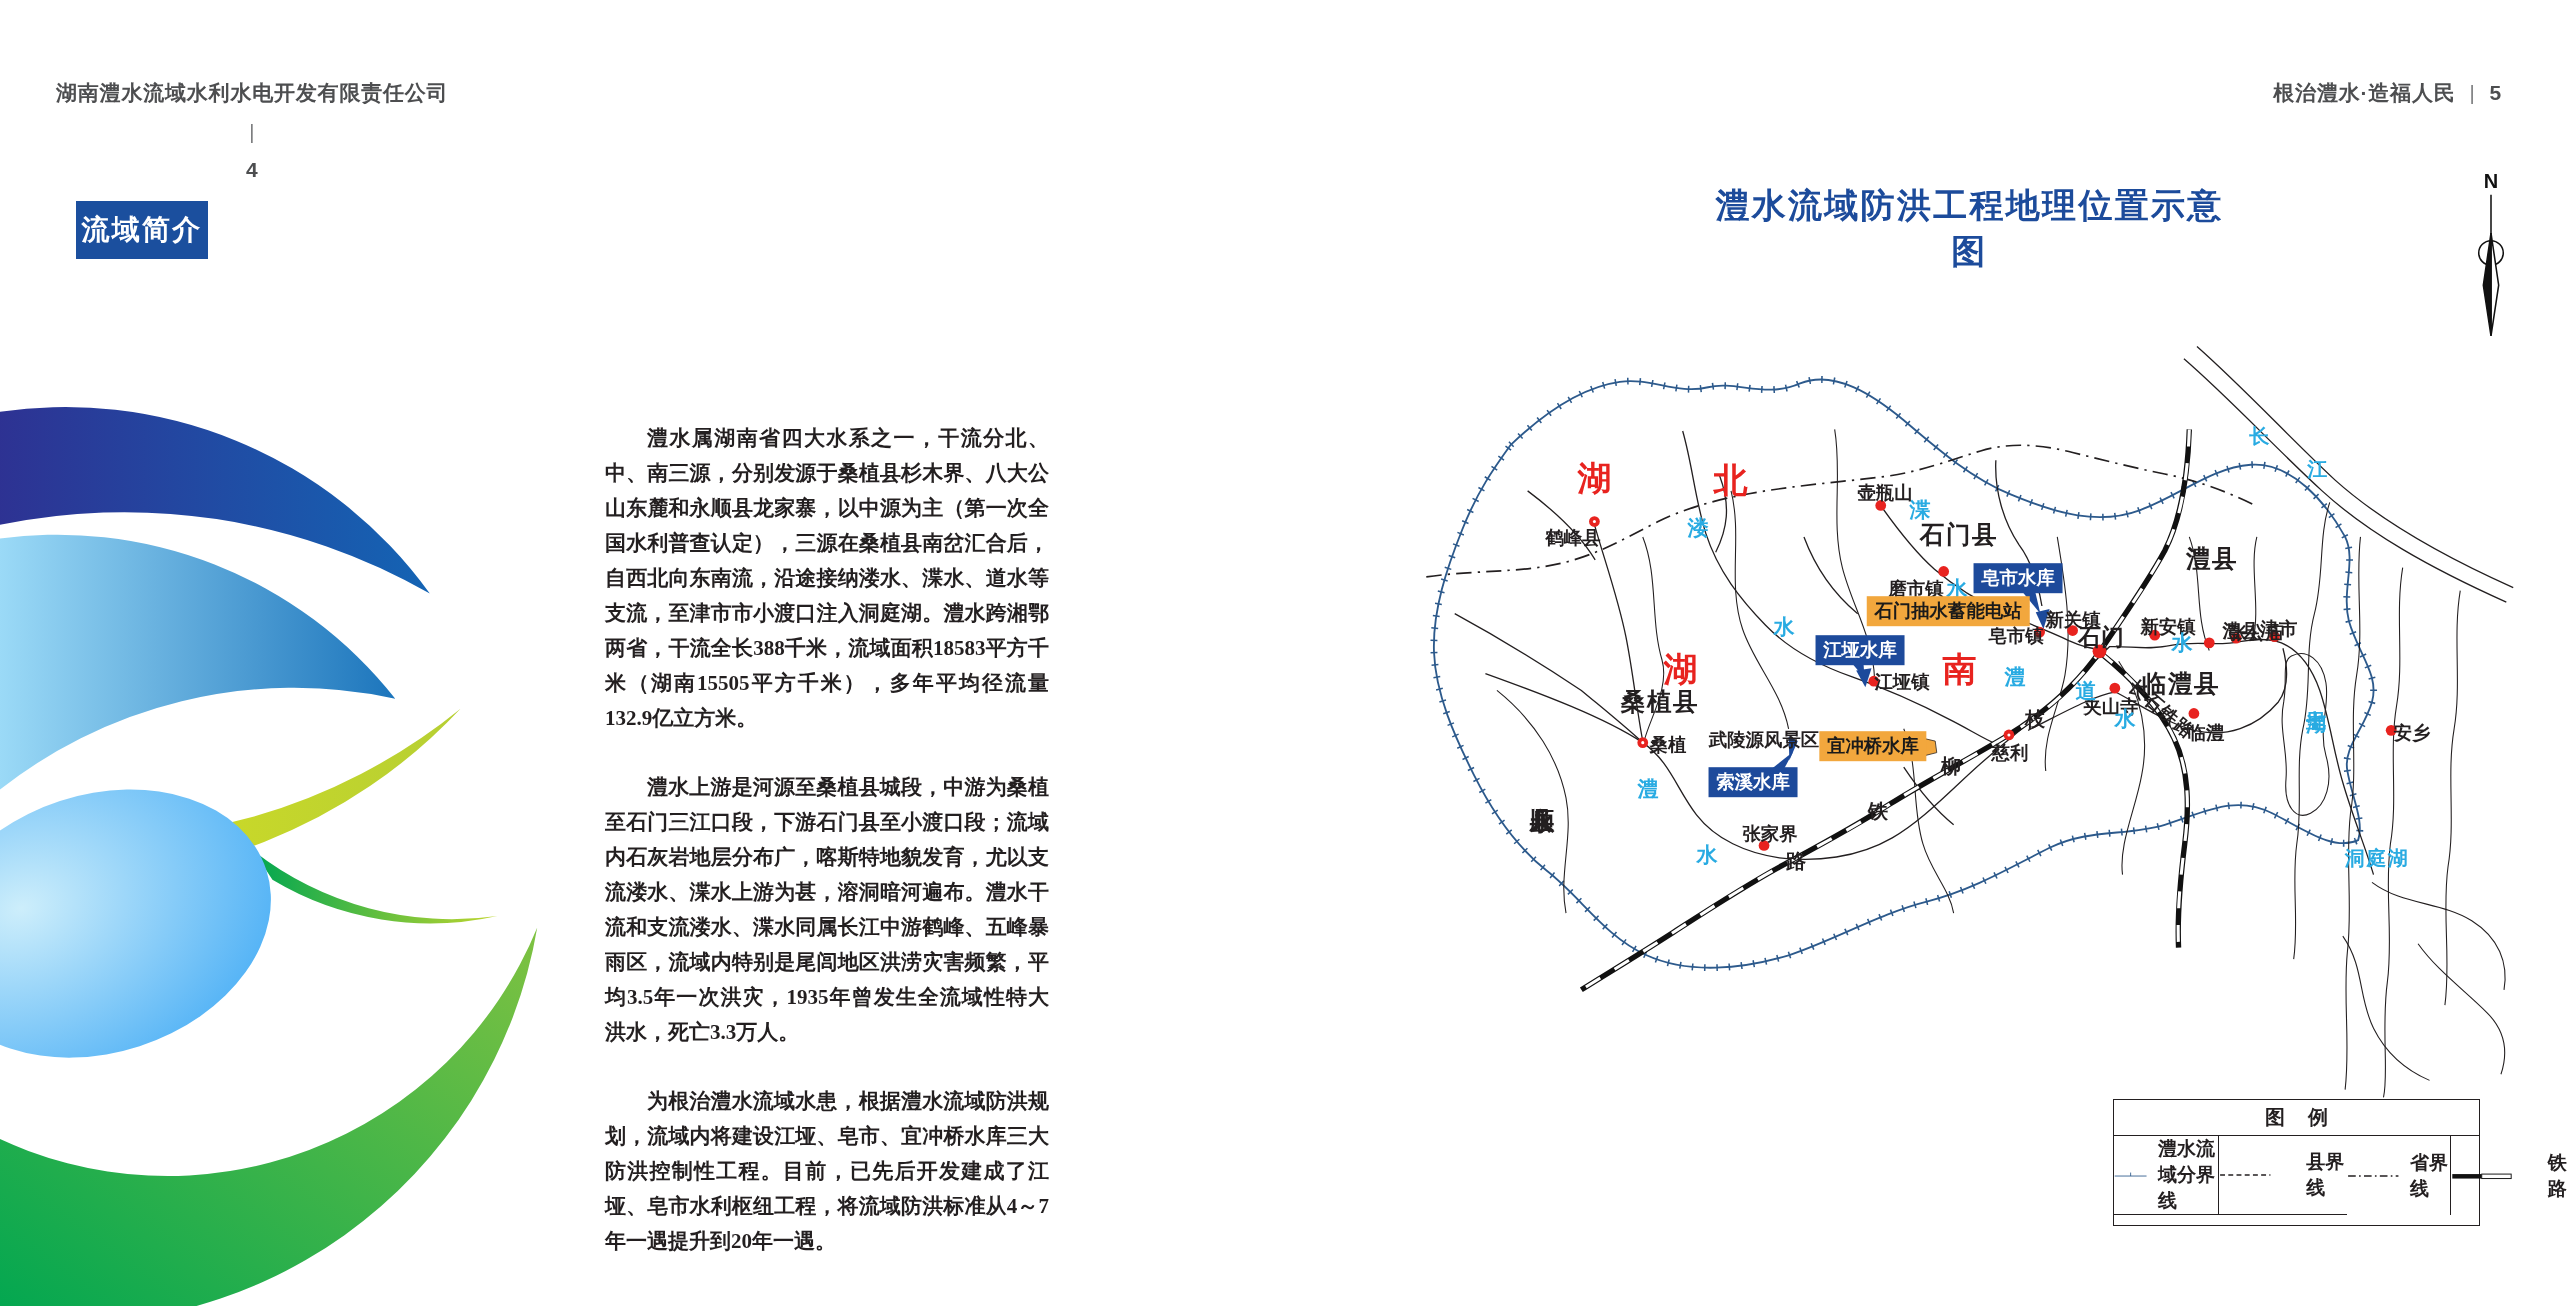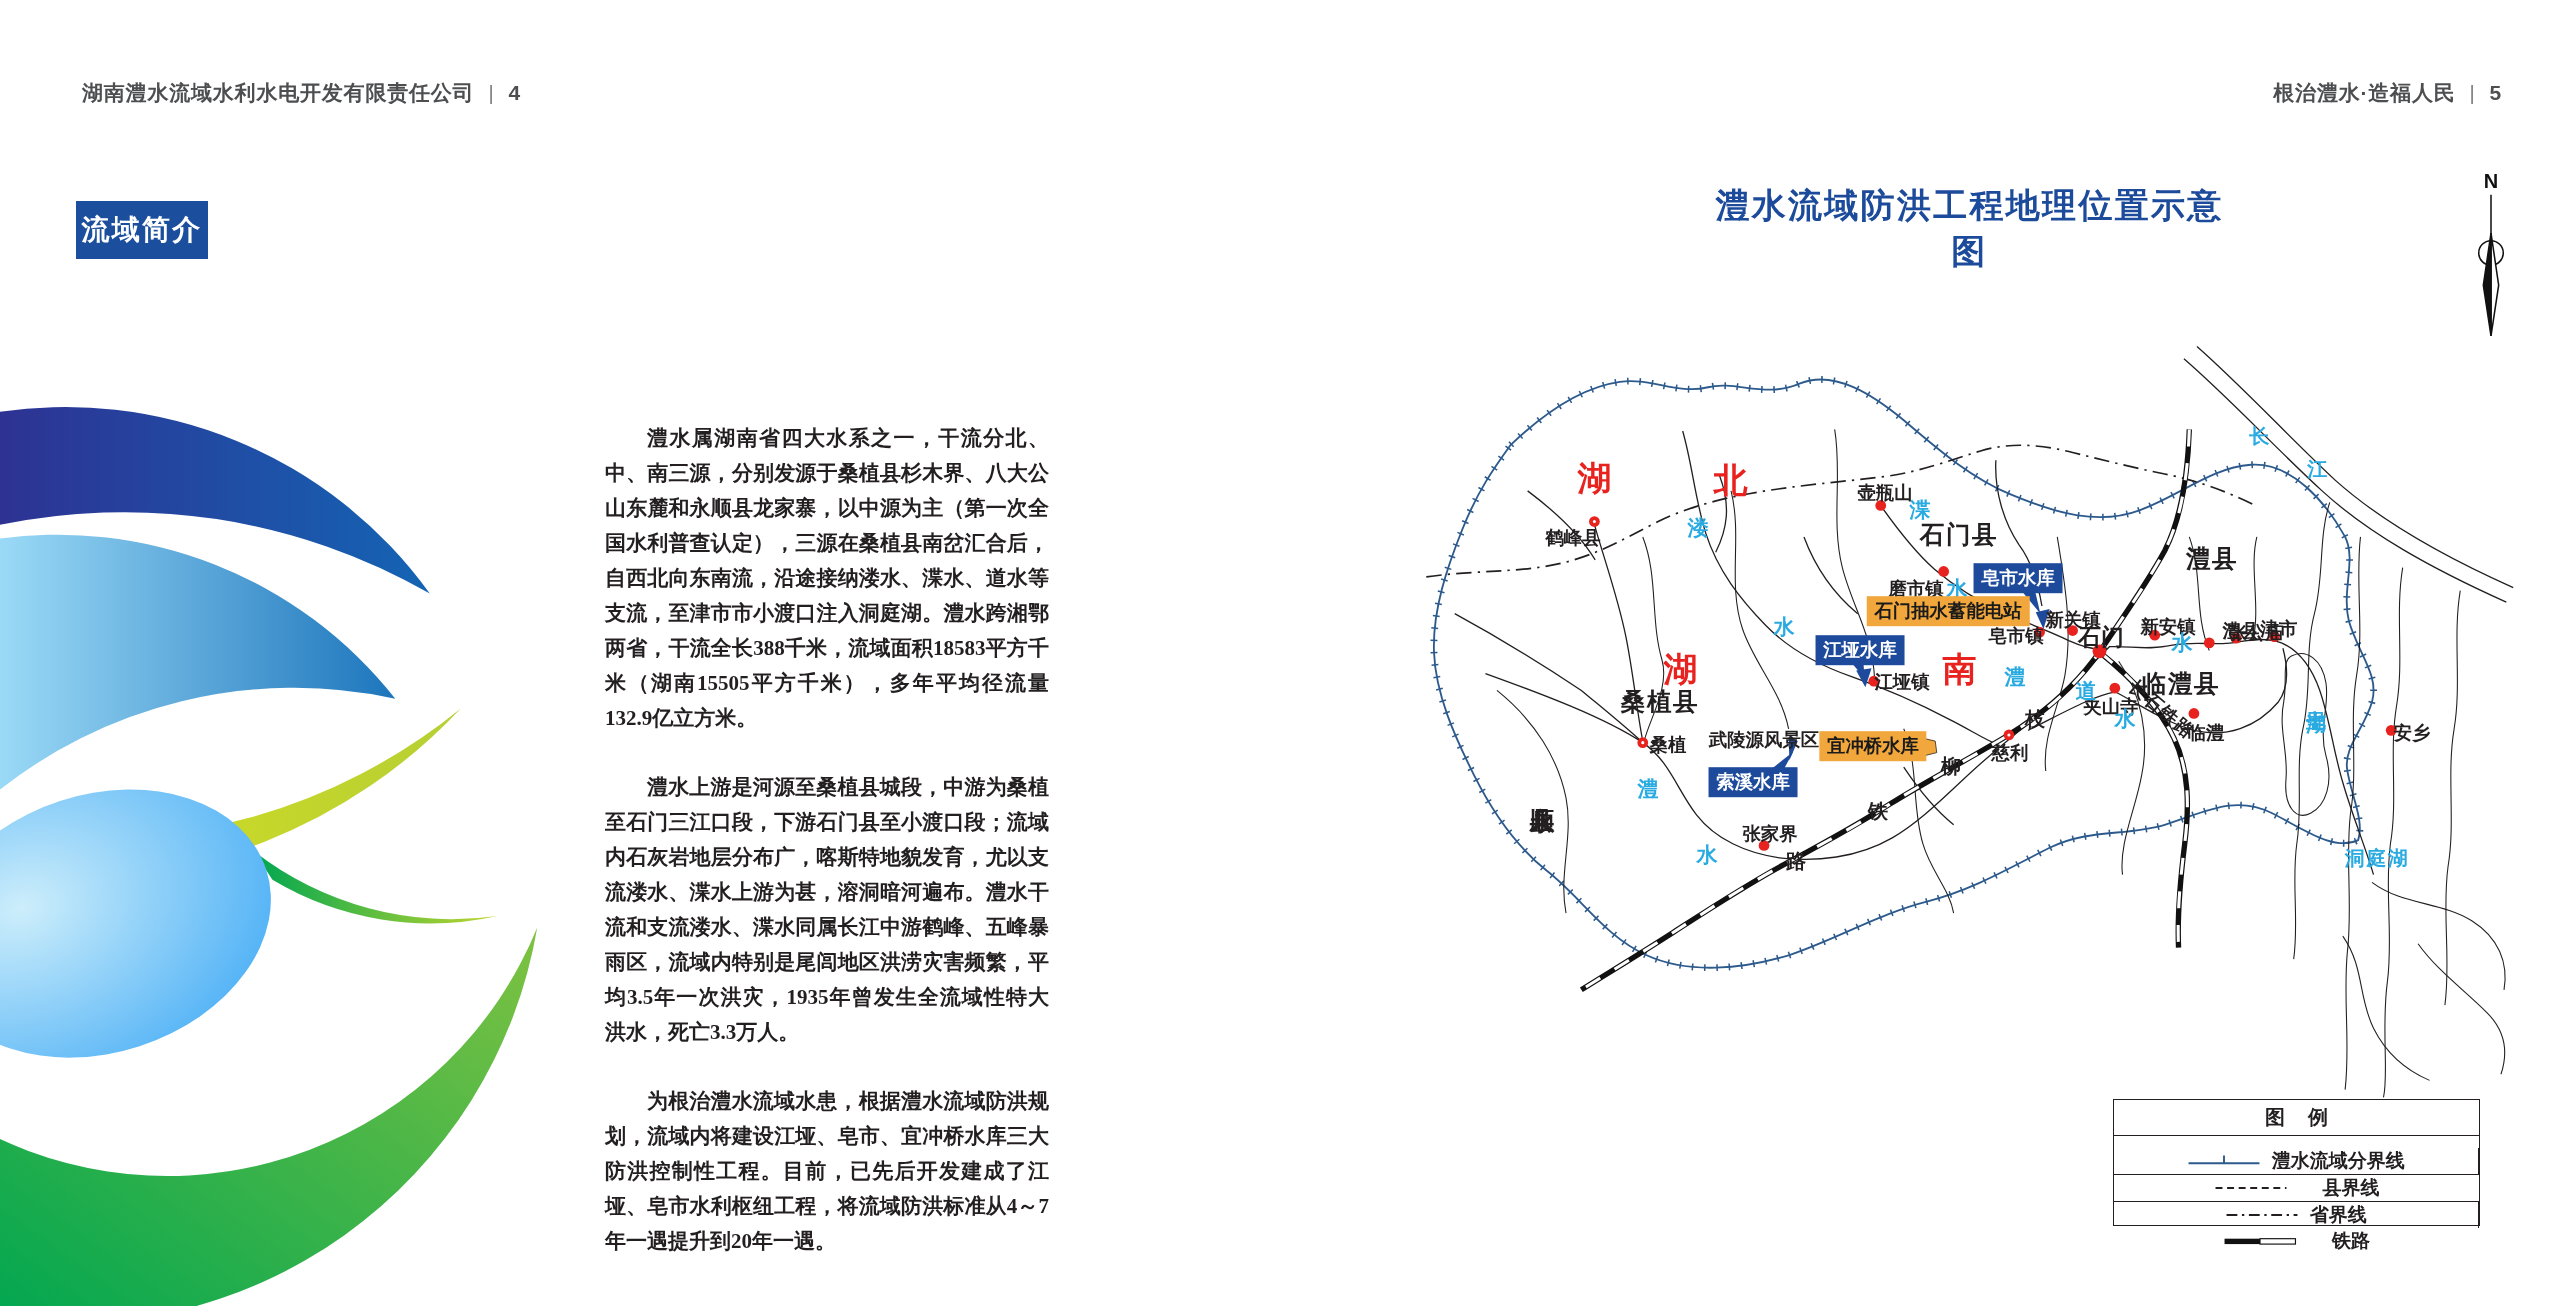--- a/index.html
+++ b/index.html
@@ -2,21 +2,21 @@
 <html style="font-size:12.3px"><head>
 <meta charset="utf-8">
 <style>
   html,body{margin:0;padding:0;}
   body{width:2576px;height:1306px;position:relative;background:#ffffff;overflow:hidden;
        font-family:"Liberation Sans",sans-serif;color:#231f20;}
   
   .page-header{position:absolute;top:79px;display:flex;align-items:center;gap:14px;
                font-weight:bold;font-size:21px;color:#4d4e50;letter-spacing:0.8px;}
   .page-header .sep{color:#7a7b7d;font-weight:normal;font-size:20px;}
-  #header-left{left:82px;}
+  #header-left{left:56px;flex-direction:column;}
   #header-right{right:74px;}
   
   .section-badge{position:absolute;left:76px;top:201px;width:132px;height:58px;
                  background:#1b4f9e;color:#ffffff;font-size:28px;font-weight:bold;
                  display:flex;align-items:center;justify-content:center;letter-spacing:2.3px;}
   .body-text{position:absolute;left:591px;top:421px;width:444px;
              font-family:"Liberation Serif",serif;font-weight:bold;font-size:21px;
              line-height:35px;text-align:justify;color:#231f20;margin-left:14px;}
   .body-text p{margin:0 0 34px 0;text-indent:2em;}
   
@@ -38,21 +38,21 @@
   .vertical{writing-mode:vertical-rl;text-orientation:upright;}
   .badge{position:absolute;transform:translate(-50%,-50%);white-space:nowrap;
          font-size:18.4px;font-weight:bold;padding:2.3px 7.7px;}
   .badge-blue{background:#1d4a9b;color:#ffffff;}
   .badge-orange{background:#f2a73d;color:#1a1a1a;}
   
   .legend{position:absolute;left:2113px;top:1099px;width:367px;height:127px;
           border:1.5px solid #231f20;background:#fff;box-sizing:border-box;}
   .legend .lg-title{height:35px;border-bottom:1.5px solid #231f20;display:flex;
           align-items:center;justify-content:center;font-size:20px;font-weight:bold;letter-spacing:23px;text-indent:23px;}
-  .legend .lg-grid{display:grid;grid-template-columns:1fr;grid-template-rows:1fr 1fr;height:90px;margin-top:12px;}
+  .legend .lg-grid{display:grid;grid-template-columns:1fr 1fr 1fr 1fr;grid-template-rows:1fr 1fr;height:90px;}
   .legend .lg-cell{display:flex;align-items:center;justify-content:center;gap:10.7px;
           border-right:1.5px solid #231f20;border-bottom:1.5px solid #231f20;box-sizing:border-box;}
   .legend .lg-cell:nth-child(2n){border-right:none;gap:35px;}
   .legend .lg-cell:nth-child(n+3){border-bottom:none;}
   .legend .lg-label{font-size:19px;font-weight:bold;}
   svg{display:block;}
 </style>
 </head>
 <body>
 

